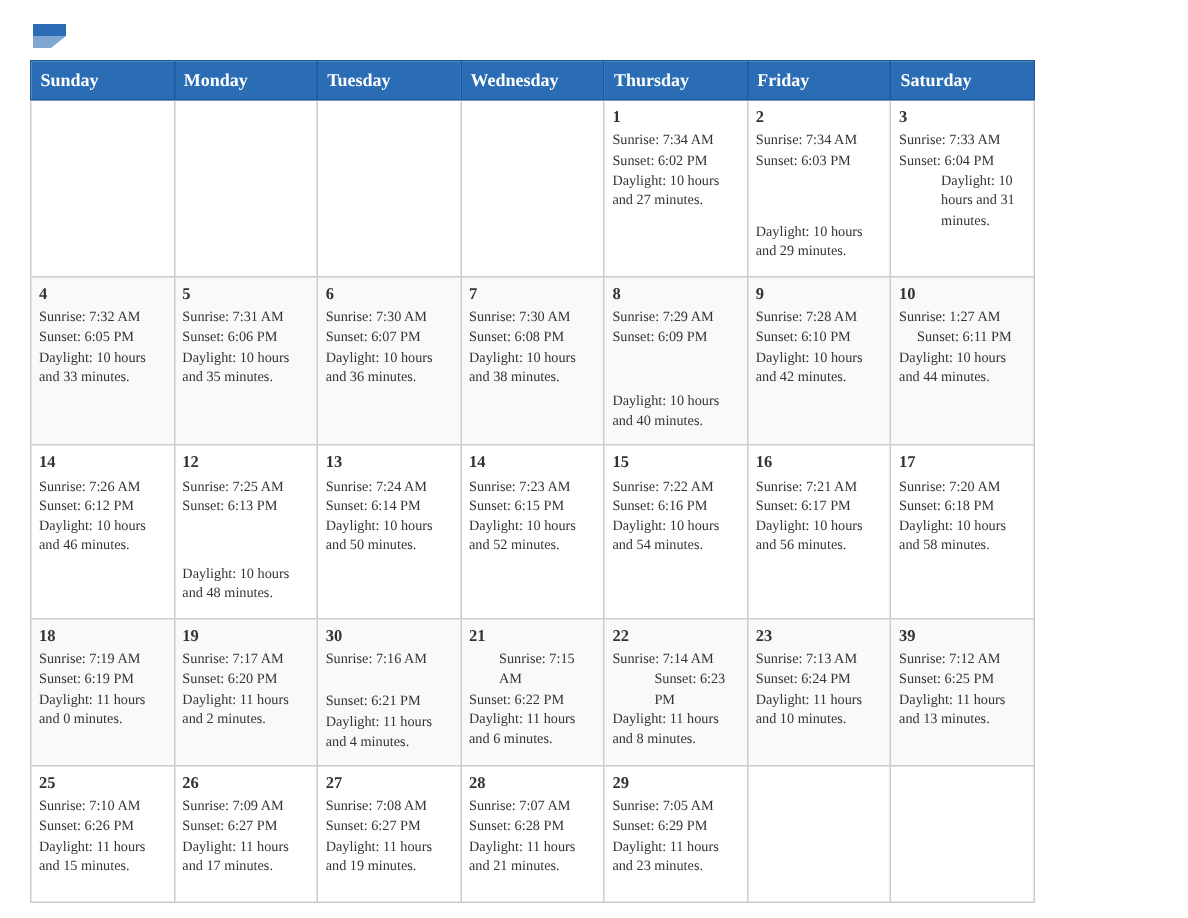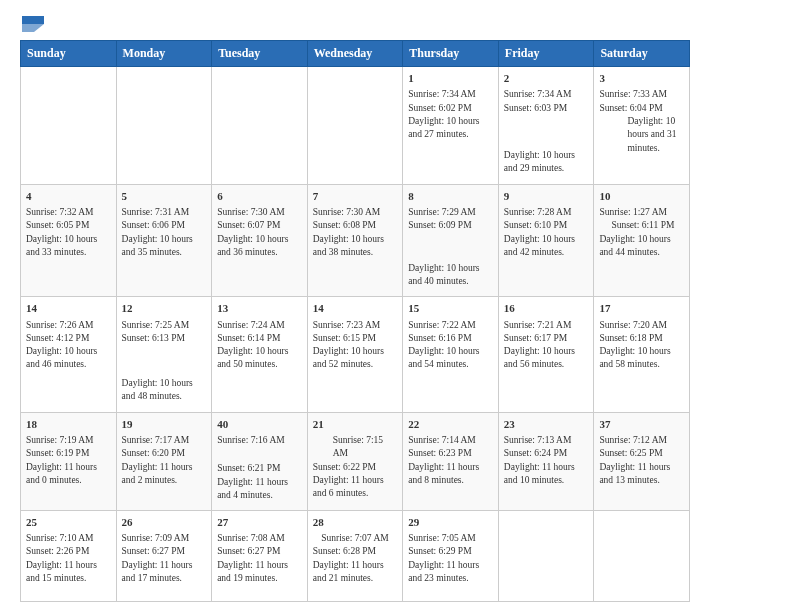--- a/index.html
+++ b/index.html
@@ -196,21 +196,21 @@
             <span class="day-number">10</span>
             <span style="display: block;">Sunrise: 1:27 AM</span>
             <span style="display: block; margin-left: 12px;">Sunset: 6:11 PM</span>
             <span style="display: block;">Daylight: 10 hours and 44 minutes.</span>
           </td>
         </tr>
         <tr>
           <td>
             <span class="day-number">14</span>
             <span style="display: block;">Sunrise: 7:26 AM</span>
-            <span style="display: block;">Sunset: 4:12 PM</span>
+            <span style="display: block;">Sunset: 6:12 PM</span>
             <span style="display: block;">Daylight: 10 hours and 46 minutes.</span>
           </td>
           <td>
             <span class="day-number">12</span>
             <span style="display: block;">Sunrise: 7:25 AM</span>
             <span style="display: block;">Sunset: 6:13 PM</span>
             <span style="display: block; margin-top: 32px;">Daylight: 10 hours and 48 minutes.</span>
           </td>
           <td>
             <span class="day-number">13</span>
@@ -250,72 +250,72 @@
             <span style="display: block;">Sunset: 6:19 PM</span>
             <span style="display: block;">Daylight: 11 hours and 0 minutes.</span>
           </td>
           <td>
             <span class="day-number">19</span>
             <span style="display: block;">Sunrise: 7:17 AM</span>
             <span style="display: block;">Sunset: 6:20 PM</span>
             <span style="display: block;">Daylight: 11 hours and 2 minutes.</span>
           </td>
           <td>
-            <span class="day-number">40</span>
+            <span class="day-number">30</span>
             <span style="display: block;">Sunrise: 7:16 AM</span>
             <span style="display: block; margin-top: 15px;">Sunset: 6:21 PM</span>
             <span style="display: block;">Daylight: 11 hours and 4 minutes.</span>
           </td>
           <td>
             <span class="day-number">21</span>
             <span style="display: block; margin-left: 20px;">Sunrise: 7:15 AM</span>
             <span style="display: block;">Sunset: 6:22 PM</span>
             <span style="display: block;">Daylight: 11 hours and 6 minutes.</span>
           </td>
           <td>
             <span class="day-number">22</span>
             <span style="display: block;">Sunrise: 7:14 AM</span>
-            <span style="display: block;">Sunset: 6:23 PM</span>
+            <span style="display: block; margin-left: 28px;">Sunset: 6:23 PM</span>
             <span style="display: block;">Daylight: 11 hours and 8 minutes.</span>
           </td>
           <td>
             <span class="day-number">23</span>
             <span style="display: block;">Sunrise: 7:13 AM</span>
             <span style="display: block;">Sunset: 6:24 PM</span>
             <span style="display: block;">Daylight: 11 hours and 10 minutes.</span>
           </td>
           <td>
-            <span class="day-number">37</span>
+            <span class="day-number">39</span>
             <span style="display: block;">Sunrise: 7:12 AM</span>
             <span style="display: block;">Sunset: 6:25 PM</span>
             <span style="display: block;">Daylight: 11 hours and 13 minutes.</span>
           </td>
         </tr>
         <tr>
           <td>
             <span class="day-number">25</span>
             <span style="display: block;">Sunrise: 7:10 AM</span>
-            <span style="display: block;">Sunset: 2:26 PM</span>
+            <span style="display: block;">Sunset: 6:26 PM</span>
             <span style="display: block;">Daylight: 11 hours and 15 minutes.</span>
           </td>
           <td>
             <span class="day-number">26</span>
             <span style="display: block;">Sunrise: 7:09 AM</span>
             <span style="display: block;">Sunset: 6:27 PM</span>
             <span style="display: block;">Daylight: 11 hours and 17 minutes.</span>
           </td>
           <td>
             <span class="day-number">27</span>
             <span style="display: block;">Sunrise: 7:08 AM</span>
             <span style="display: block;">Sunset: 6:27 PM</span>
             <span style="display: block;">Daylight: 11 hours and 19 minutes.</span>
           </td>
           <td>
             <span class="day-number">28</span>
-            <span style="display: block; text-align: center;">Sunrise: 7:07 AM</span>
+            <span style="display: block;">Sunrise: 7:07 AM</span>
             <span style="display: block;">Sunset: 6:28 PM</span>
             <span style="display: block;">Daylight: 11 hours and 21 minutes.</span>
           </td>
           <td>
             <span class="day-number">29</span>
             <span style="display: block;">Sunrise: 7:05 AM</span>
             <span style="display: block;">Sunset: 6:29 PM</span>
             <span style="display: block;">Daylight: 11 hours and 23 minutes.</span>
           </td>
           <td class="empty-cell"></td>

